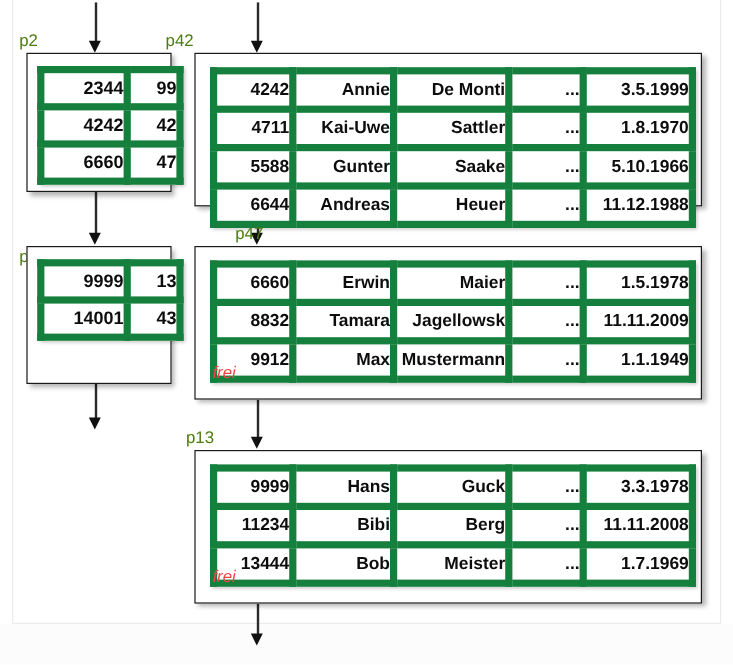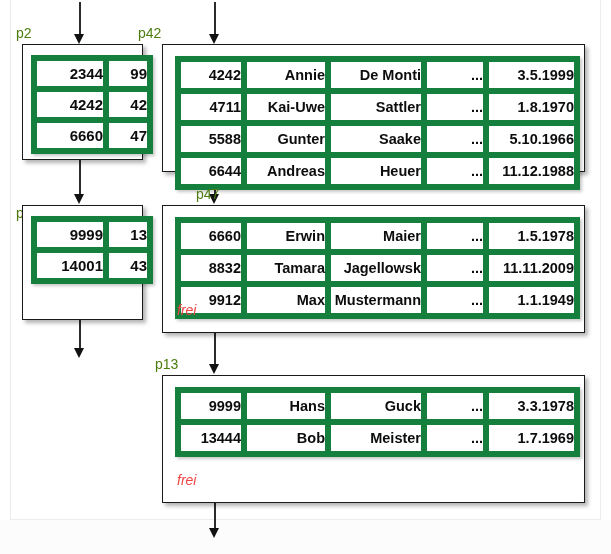--- a/index.html
+++ b/index.html
@@ -262,20 +262,27 @@
       </colgroup>
       <tbody>
         <tr>
           <td>9999</td>
           <td>Hans</td>
           <td>Guck</td>
           <td>...</td>
           <td>3.3.1978</td>
         </tr>
         <tr>
+          <td>11234</td>
+          <td>Bibi</td>
+          <td>Berg</td>
+          <td>...</td>
+          <td>11.11.2008</td>
+        </tr>
+        <tr>
           <td>13444</td>
           <td>Bob</td>
           <td>Meister</td>
           <td>...</td>
           <td>1.7.1969</td>
         </tr>
       </tbody>
     </table>
     <div class="frei" style="left:14px; top:96px;">frei</div>
   </div>

